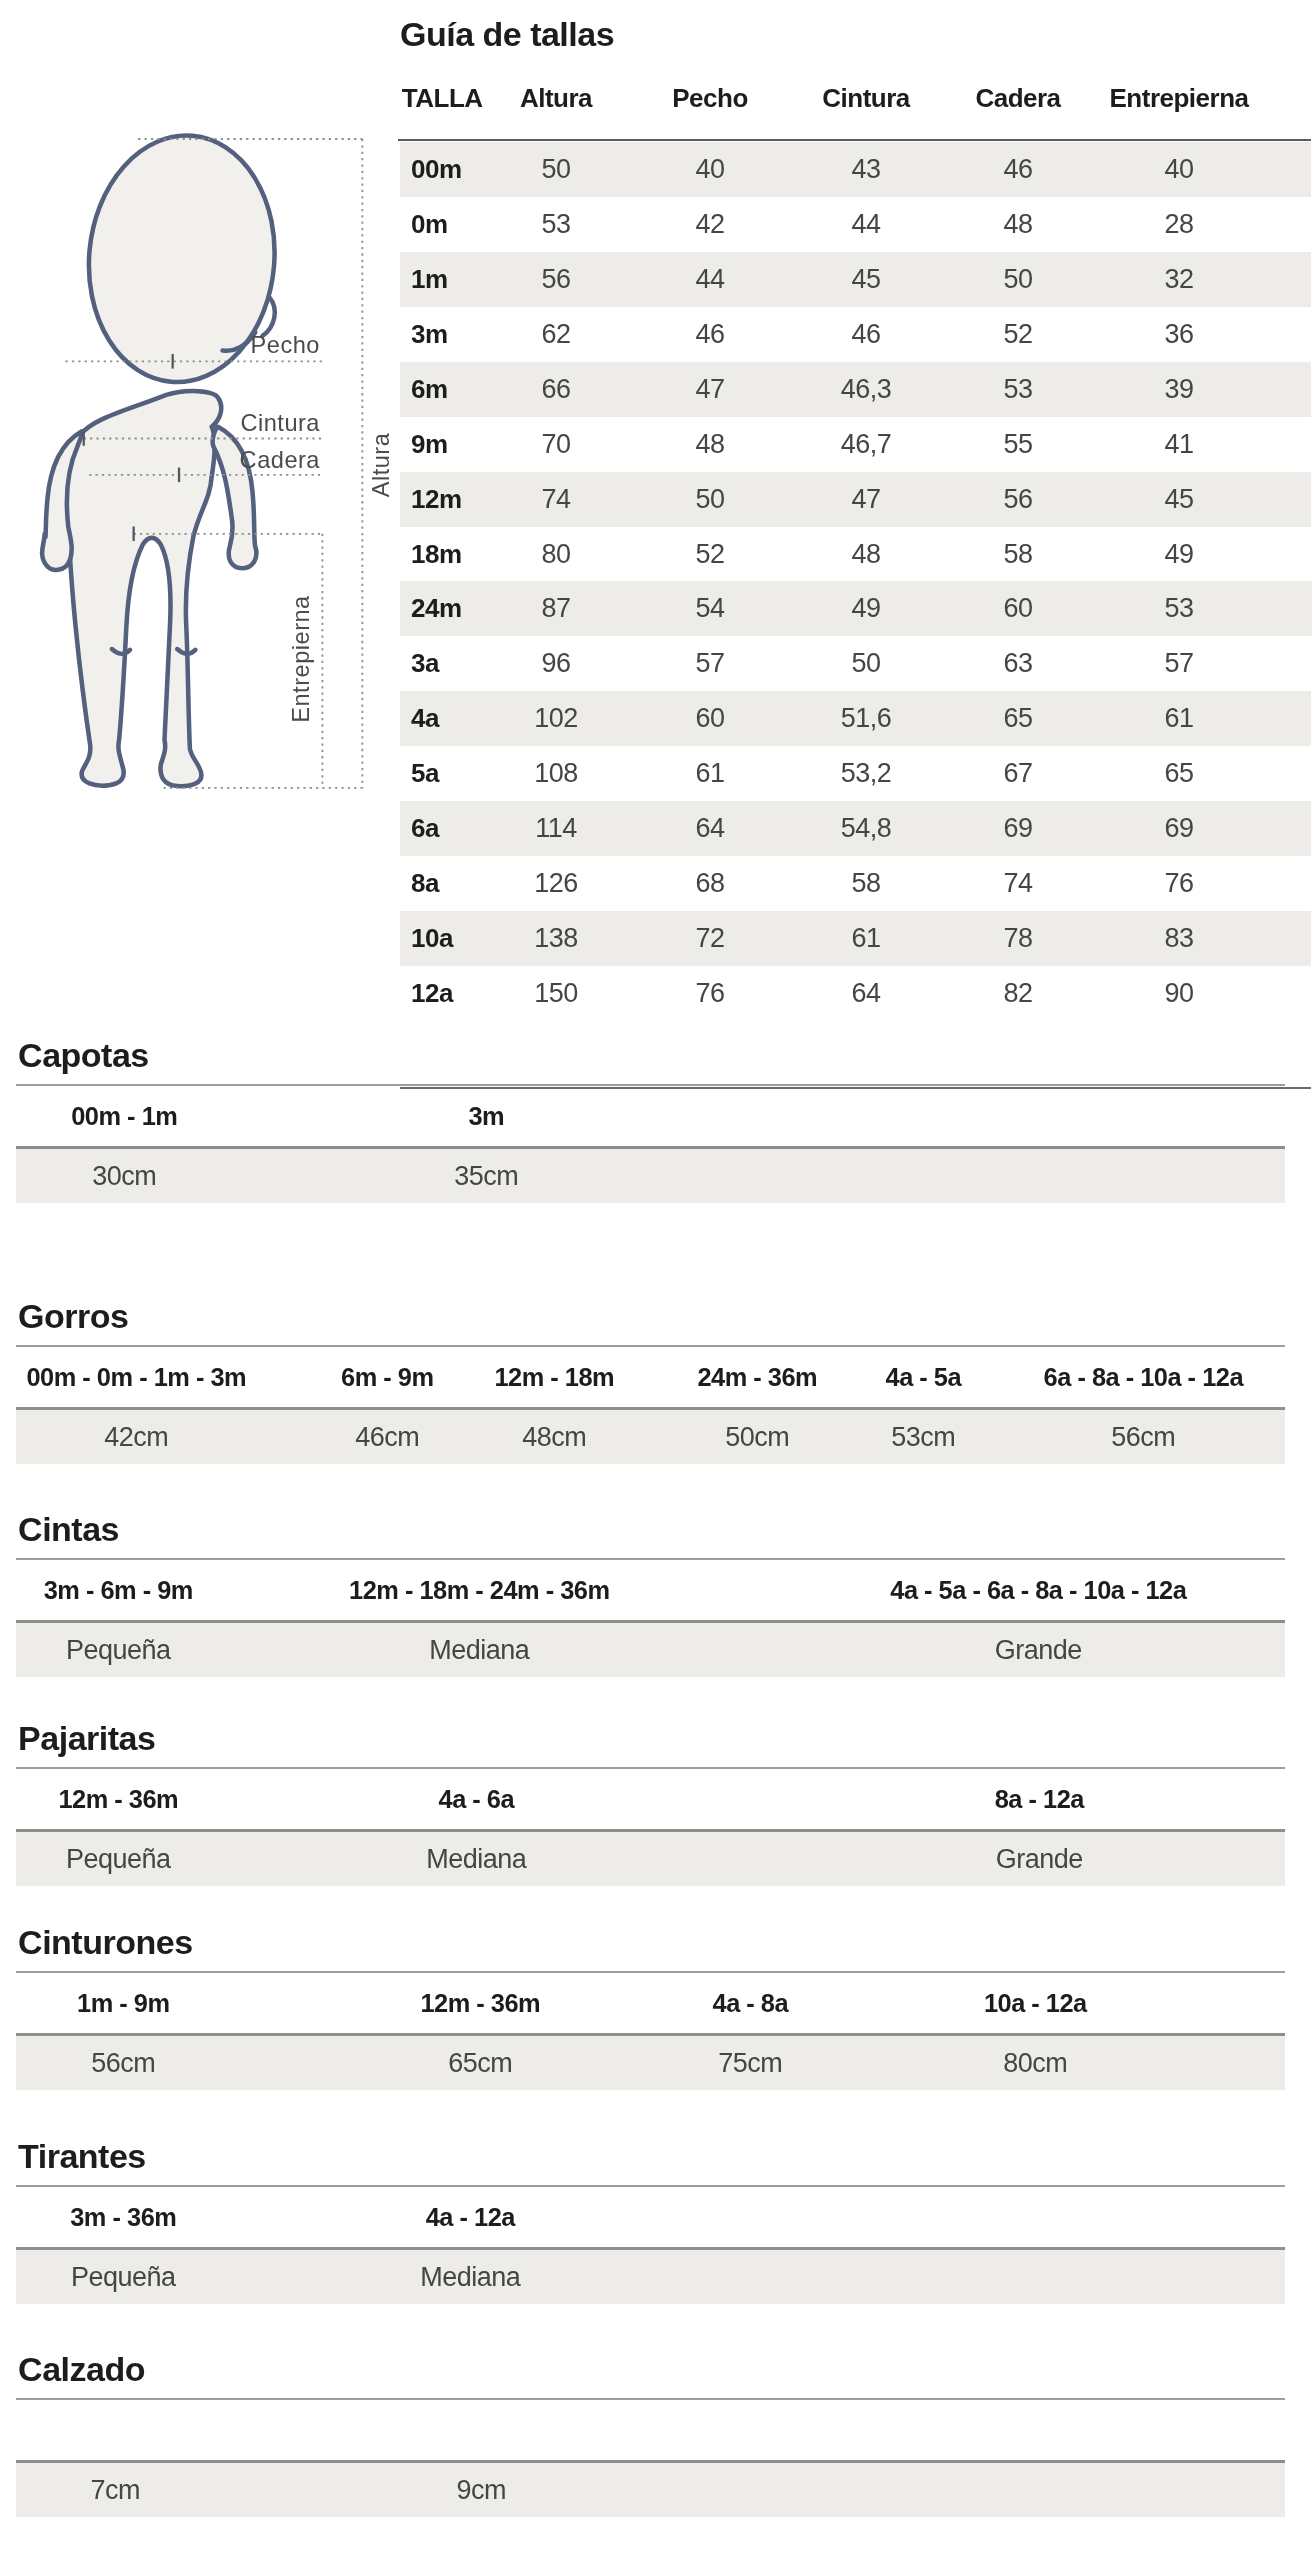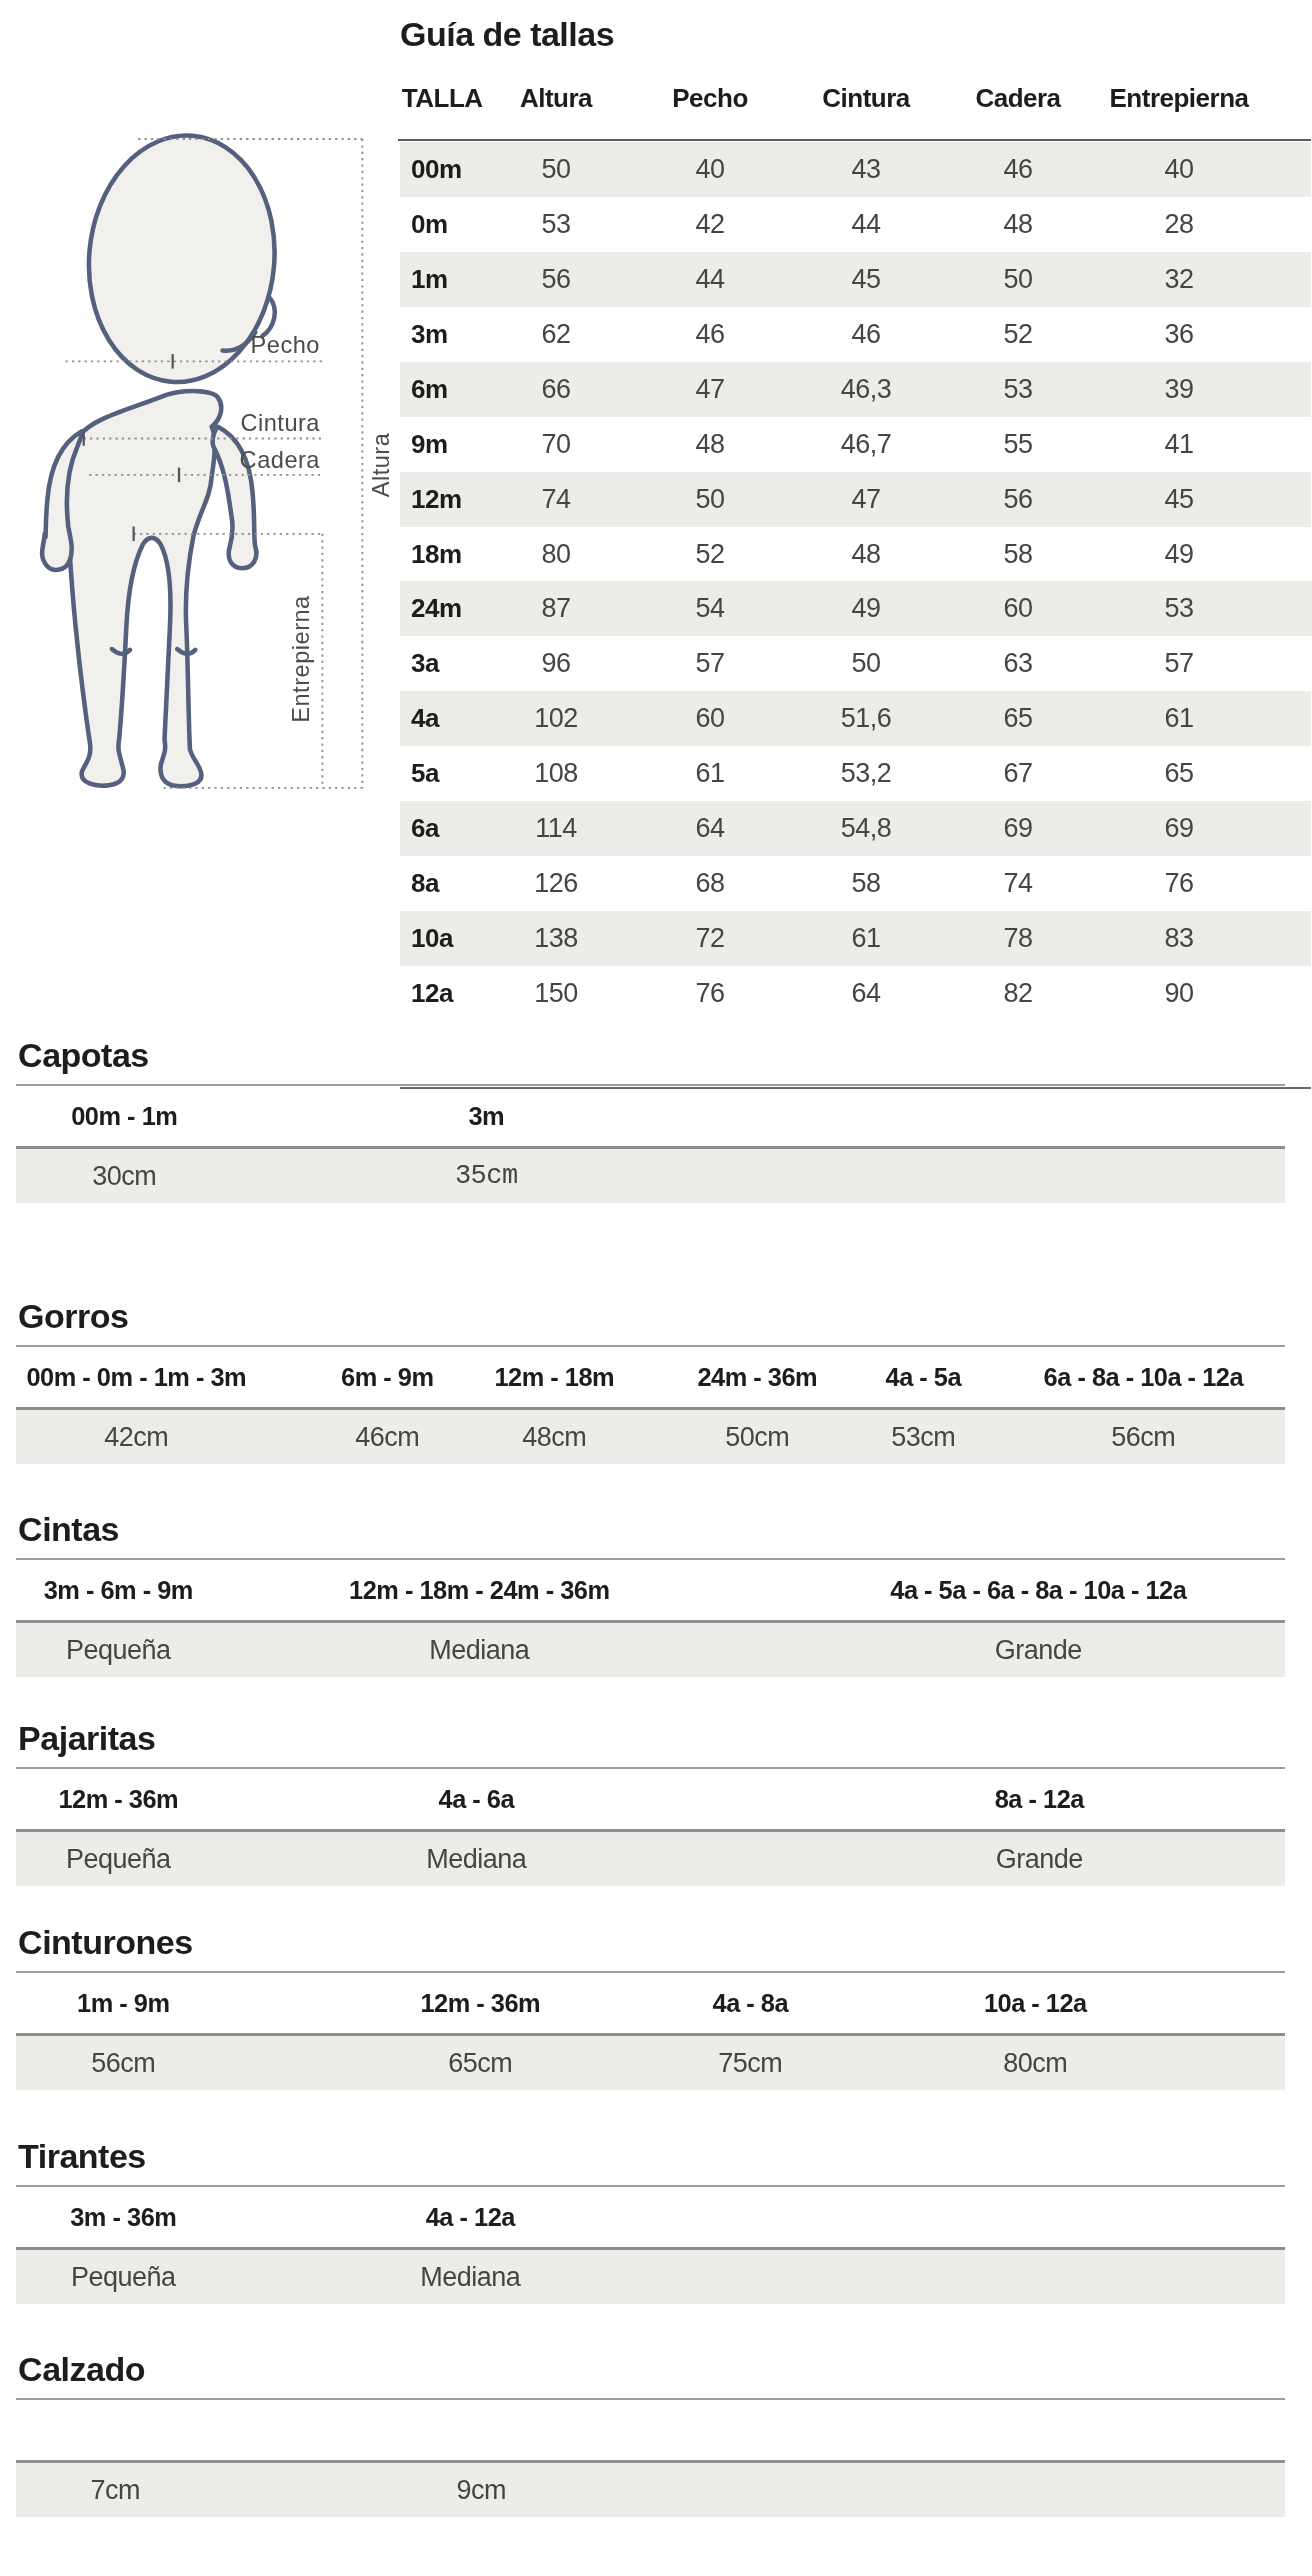--- a/index.html
+++ b/index.html
@@ -311,21 +311,21 @@
     <section class="acc-section" style="top: 1036px;">
       <h2 class="sec-title">Capotas</h2>
       <div class="sec-line1"></div>
       <div class="sec-heads">
         <span class="sec-head" style="left: 108px;">00m - 1m</span>
         <span class="sec-head" style="left: 470px;">3m</span>
       </div>
       <div class="sec-line2"></div>
       <div class="sec-values">
         <span class="sec-val" style="left: 108px;">30cm</span>
-        <span class="sec-val" style="left: 470px; font-family: Liberation Mono, monospace;">35cm</span>
+        <span class="sec-val" style="left: 470px;">35cm</span>
       </div>
     </section>
     <section class="acc-section" style="top: 1297px;">
       <h2 class="sec-title">Gorros</h2>
       <div class="sec-line1"></div>
       <div class="sec-heads">
         <span class="sec-head" style="left: 120px;">00m - 0m - 1m - 3m</span>
         <span class="sec-head" style="left: 371px;">6m - 9m</span>
         <span class="sec-head" style="left: 538px;">12m - 18m</span>
         <span class="sec-head" style="left: 741px;">24m - 36m</span>

